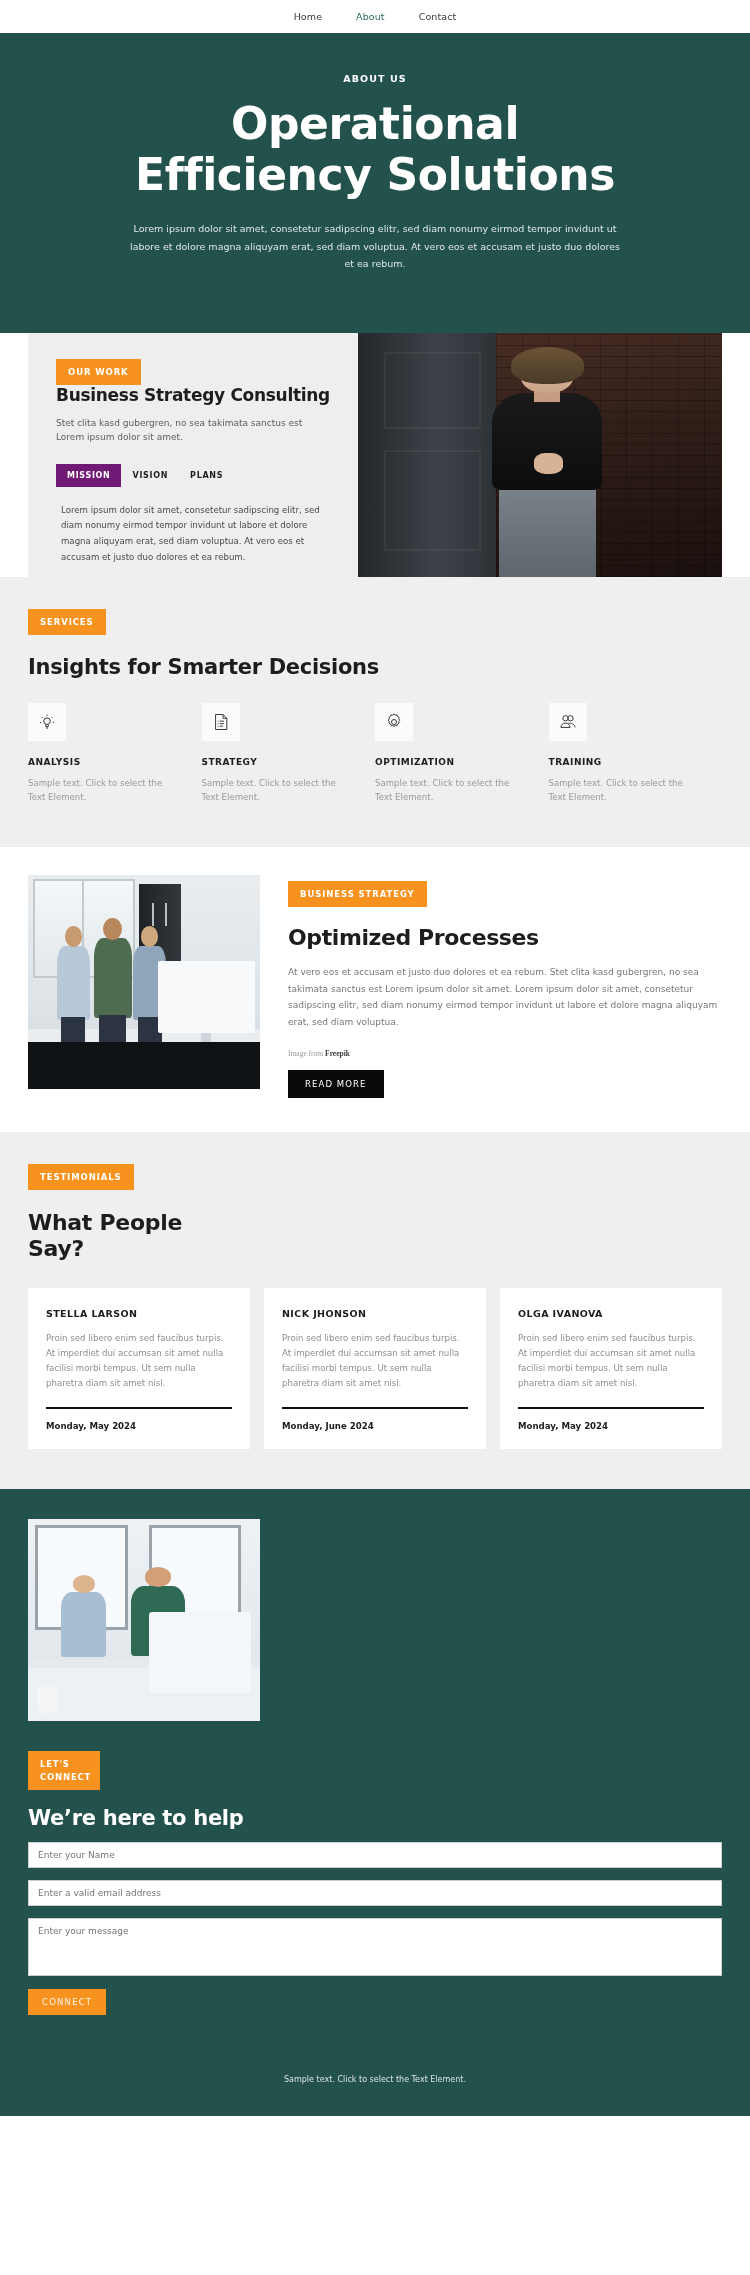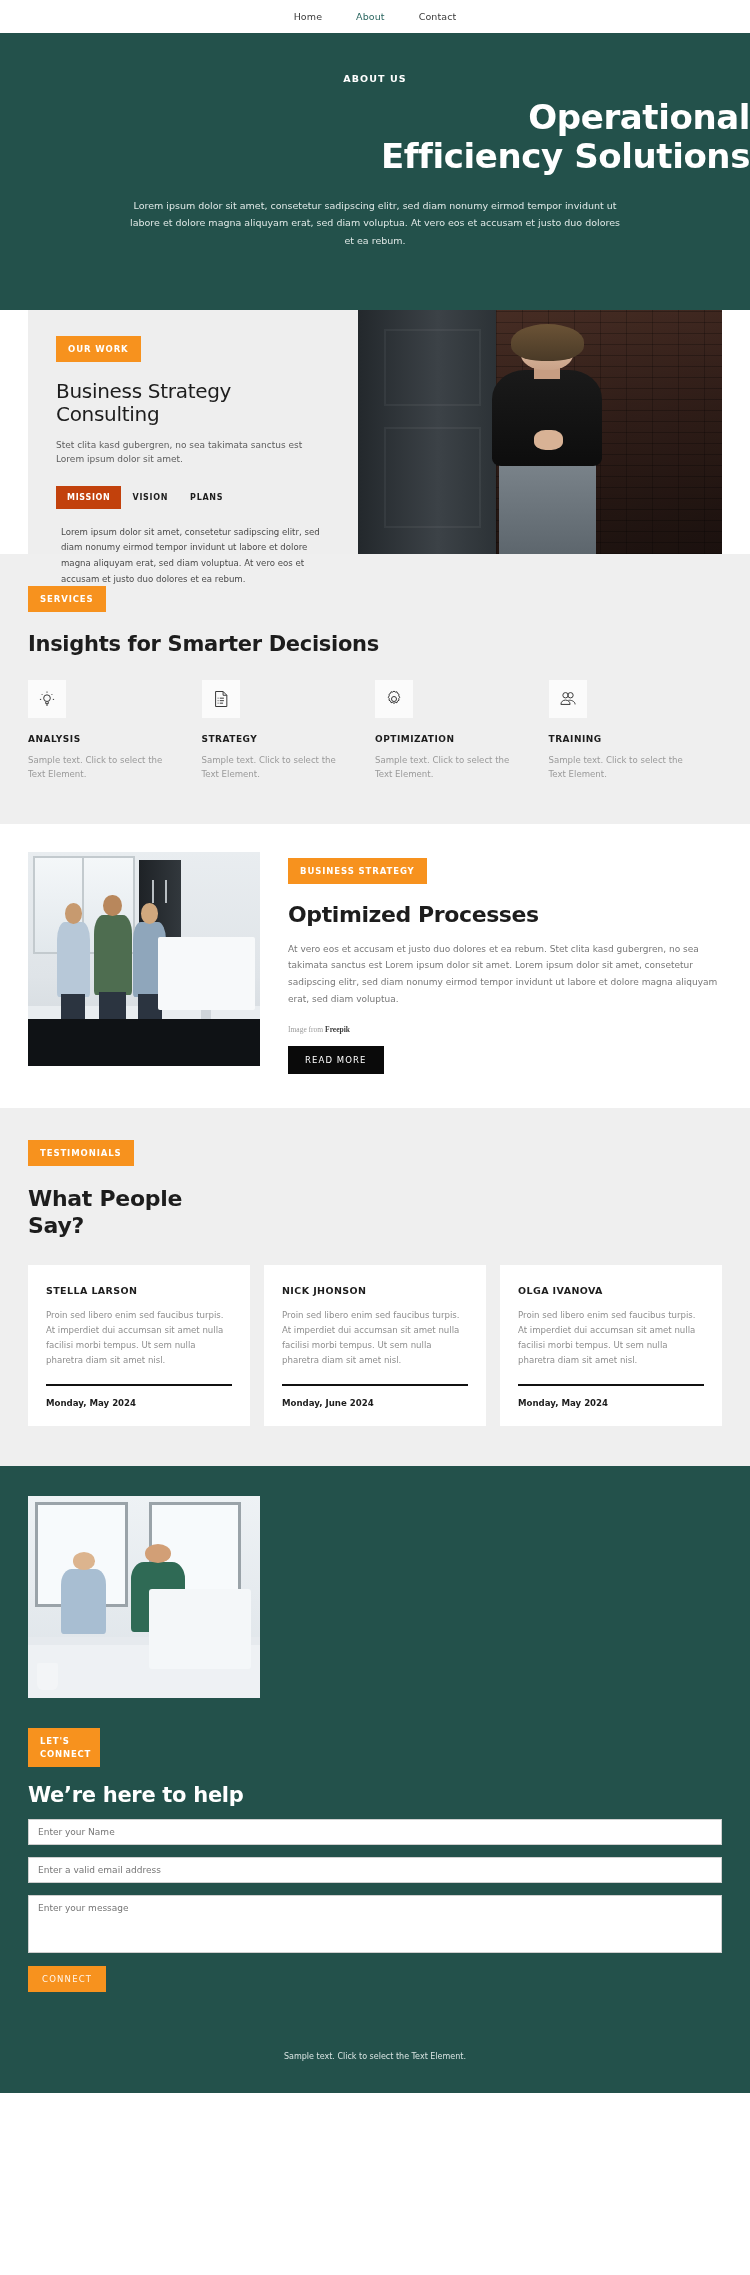--- a/index.html
+++ b/index.html
@@ -41,26 +41,25 @@
   }
   .hero .eyebrow {
     color: #ffffff;
     font-size: 9.5px;
     font-weight: bold;
     letter-spacing: 1.1px;
     margin-bottom: 14px;
   }
   .hero h1 {
     color: #ffffff;
-    font-size: 34px;
+    font-size: 44px;
     line-height: 1.16;
     font-weight: bold;
     letter-spacing: -0.4px;
     margin-bottom: 20px;
-    text-align: right;
   }
   .hero p {
     color: #dfe8e6;
     font-size: 9.5px;
     line-height: 1.85;
     width: 500px;
     margin: 0 auto;
   }
 
   
@@ -85,42 +84,41 @@
   .tag {
     display: inline-block;
     background: #f7921e;
     color: #ffffff;
     font-size: 8.5px;
     font-weight: bold;
     letter-spacing: .9px;
     padding: 8px 12px;
   }
   .work-left h2 {
-    font-size: 20px;
+    font-size: 17px;
     line-height: 1.18;
-    font-weight: normal;
-    margin-top: 18px;
+    font-weight: bold;
     letter-spacing: -0.3px;
   }
   .work-left .sub {
     font-size: 9px;
     color: #5d5d5d;
     line-height: 1.6;
     margin-top: 11px;
   }
   .tabs { display: flex; align-items: center; gap: 0; margin-top: 19px; }
   .tab {
     font-size: 8px;
     font-weight: bold;
     letter-spacing: .7px;
     padding: 7px 11px;
     color: #1d1d1d;
     cursor: pointer;
   }
-  .tab.active { background: #c2410c; color: #ffffff; }
+  .tab.active { background: #701a75; color: #ffffff; }
   .work-left .body {
     font-size: 8.6px;
     color: #4a4a4a;
     line-height: 1.85;
     margin-top: 16px;
     padding-left: 5px;
   }
   .work-right { flex: 1; position: relative; overflow: hidden; background: #2b2b2b; }
 
   

